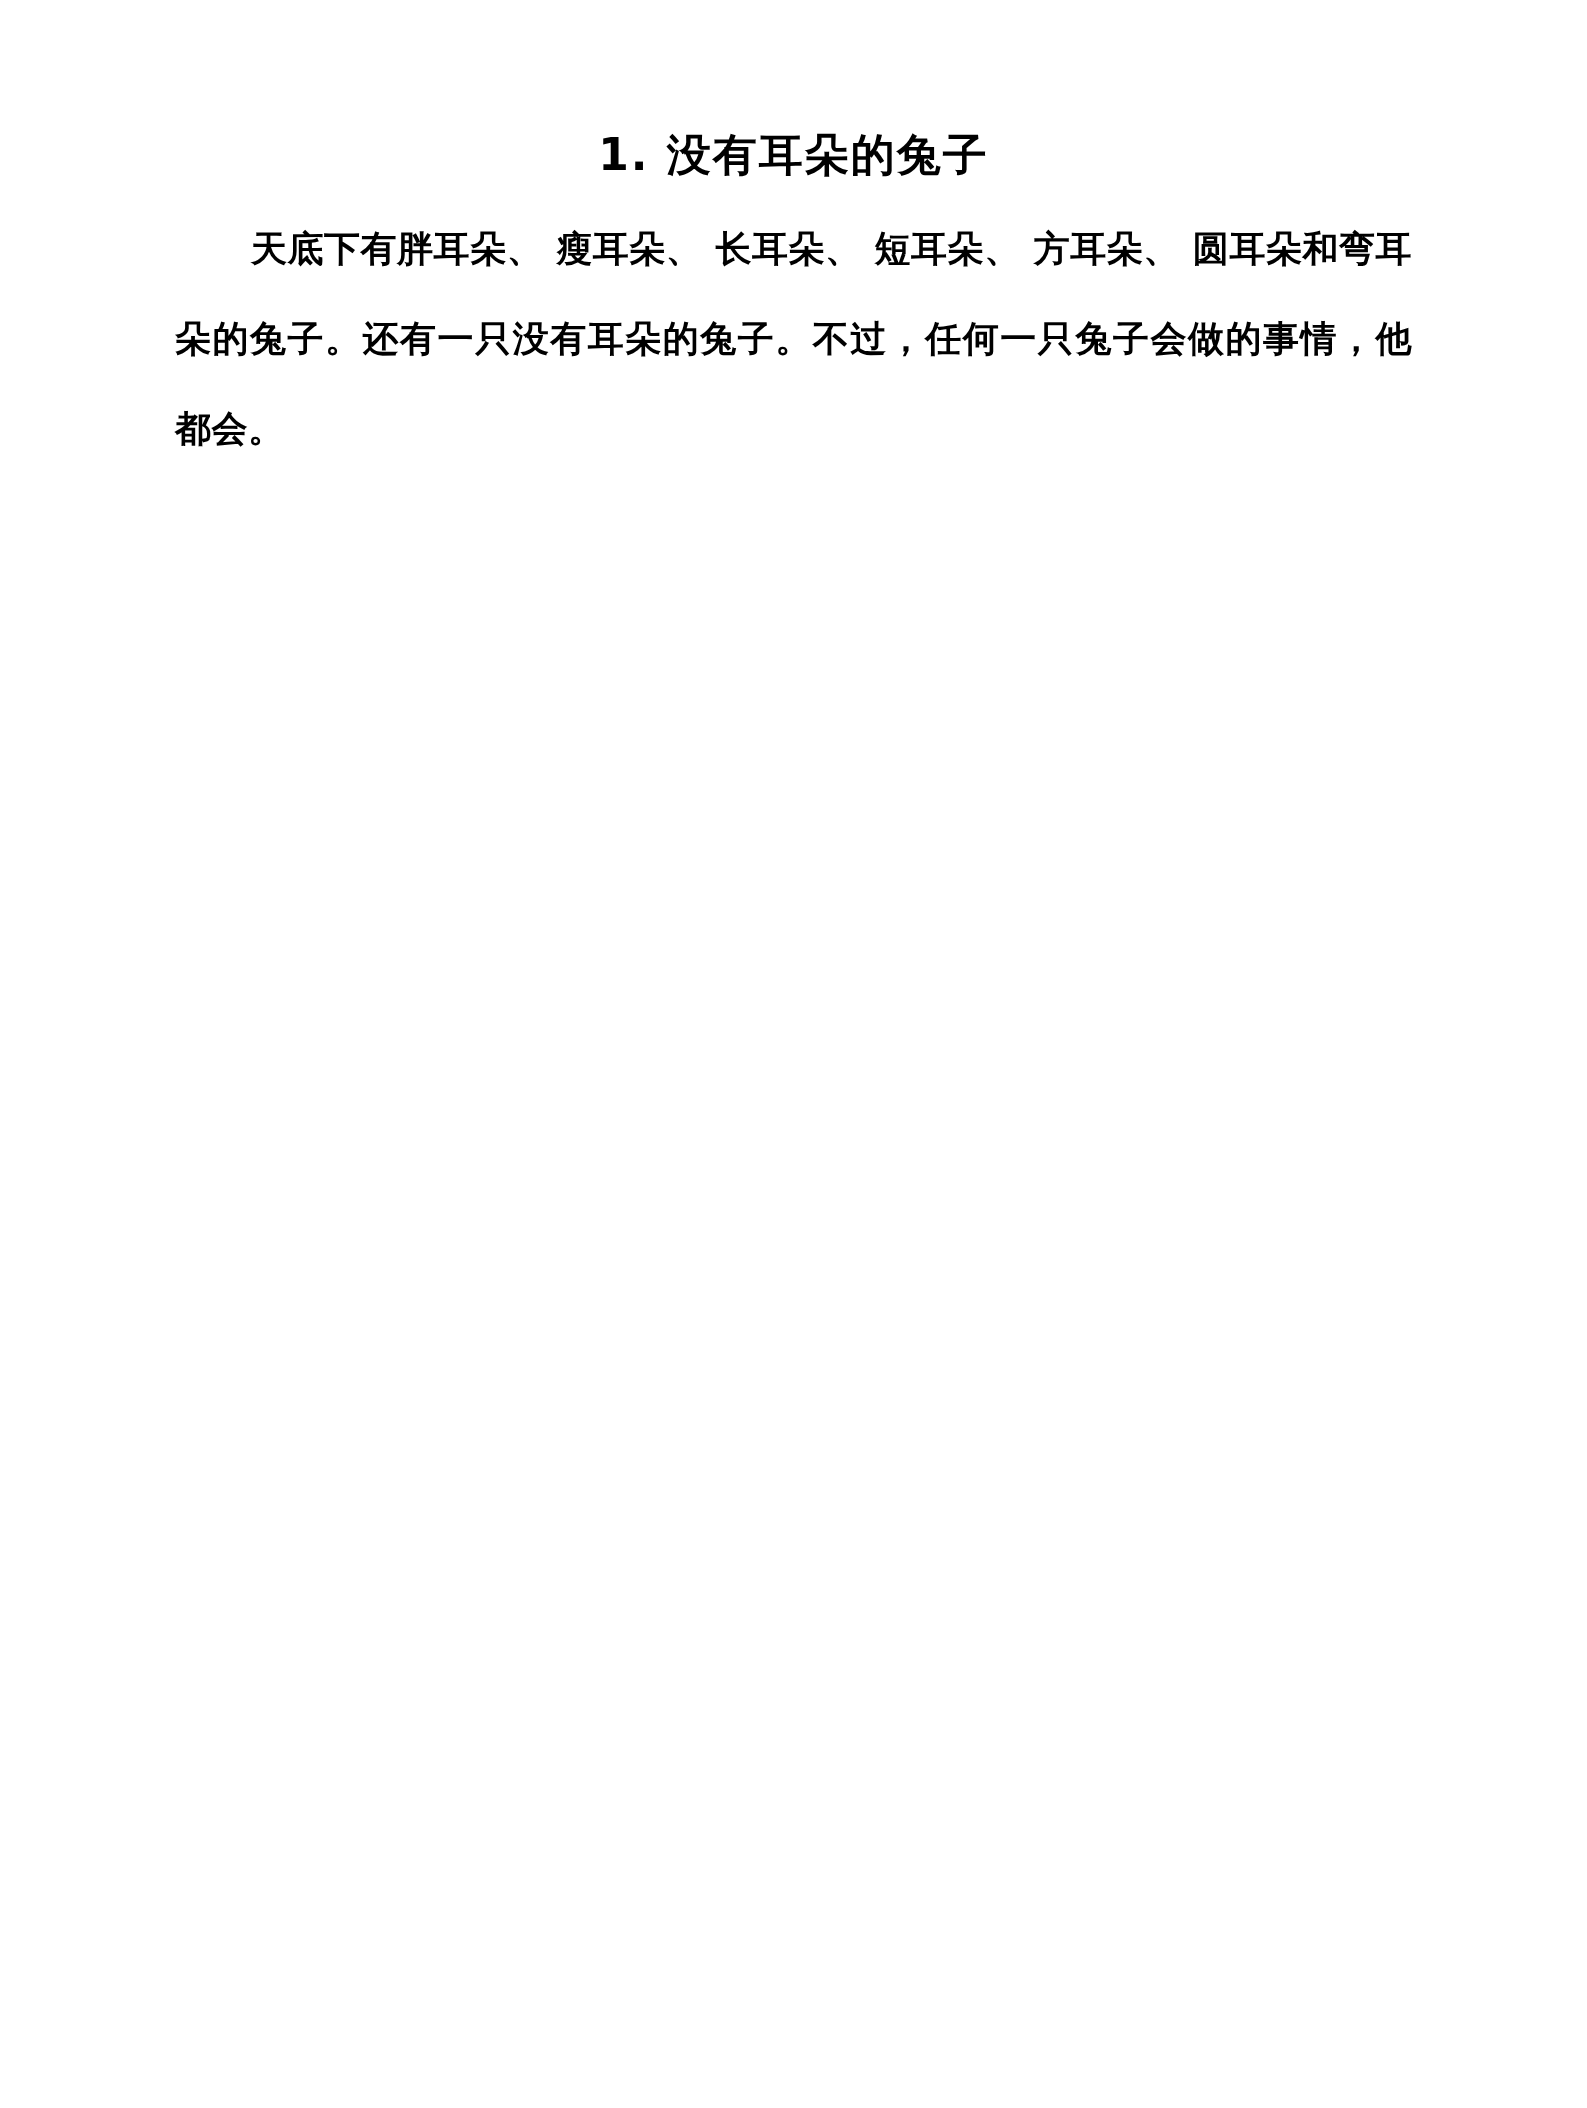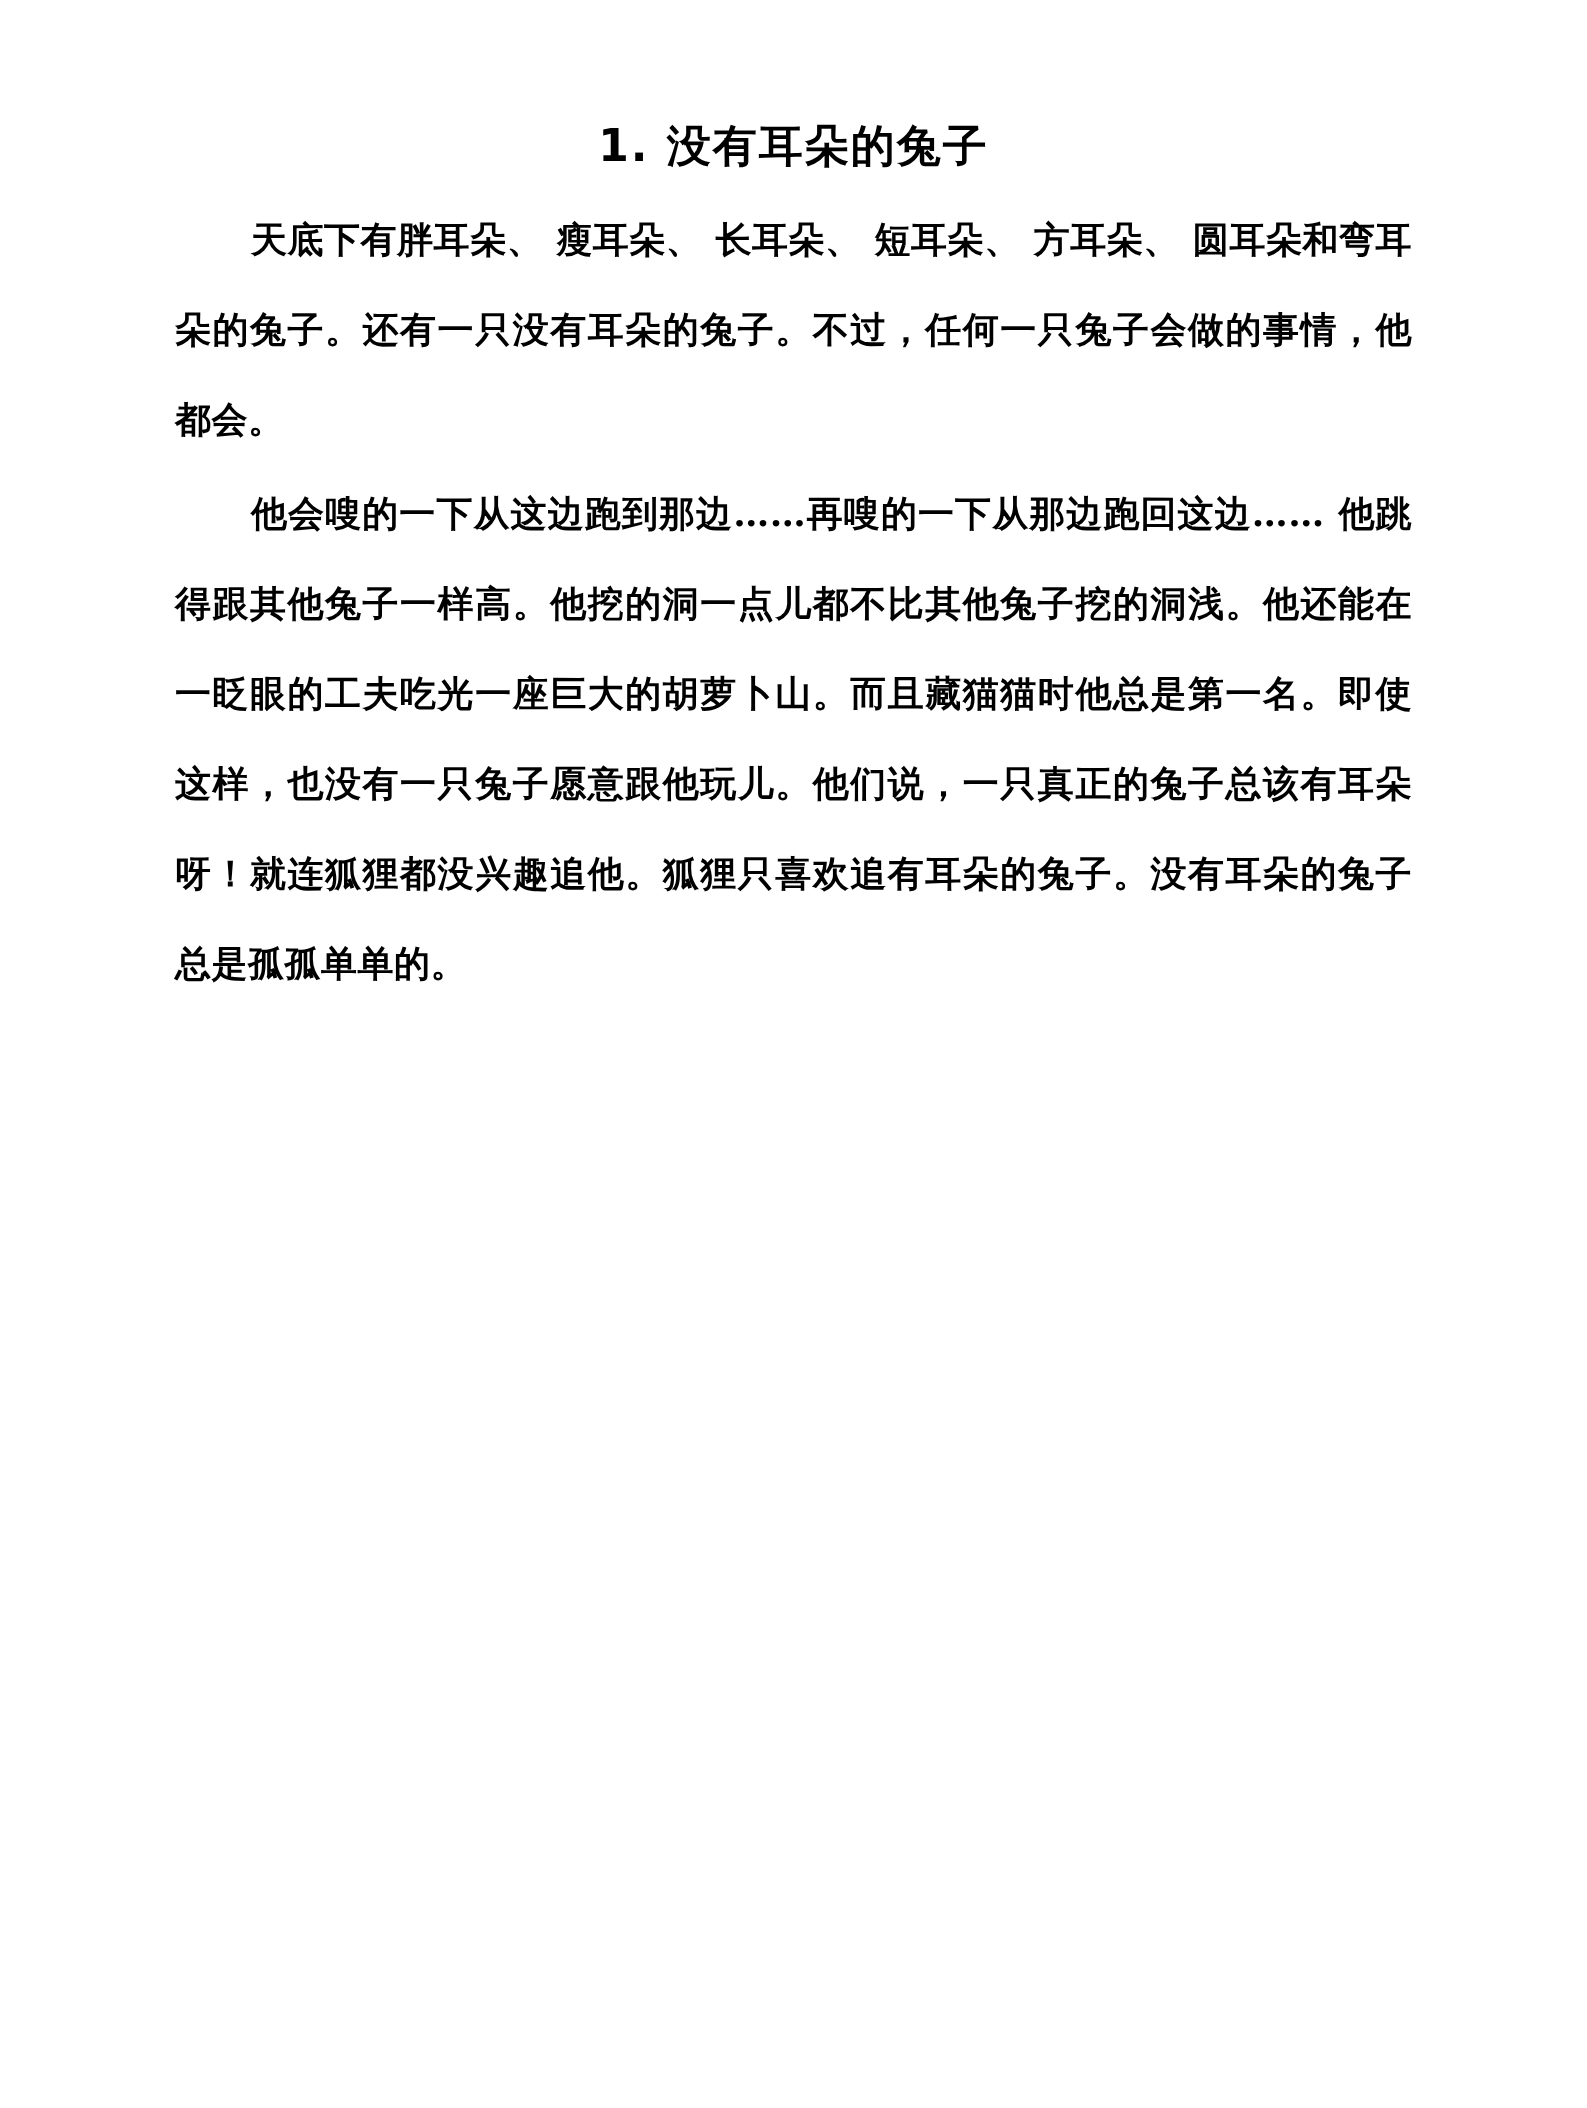--- a/index.html
+++ b/index.html
@@ -28,21 +28,21 @@
     padding: 112px 175px 60px 175px;
   }
   .doc-title {
     font-family: "DejaVu Sans", "Liberation Sans", sans-serif;
     font-weight: bold;
     font-size: 44px;
     line-height: 60px;
     text-align: center;
     color: #000000;
     letter-spacing: 2px;
-    margin: 4px 0 18px 0;
+    margin: 13px 0 18px 0;
     white-space: pre;
   }
   .body-block {
     color: #000000;
   }
   .para {
     font-family: "DejaVu Serif", "Liberation Serif", serif;
     font-size: 36px;
     line-height: 90px;
     color: #000000;
@@ -62,17 +62,16 @@
 </head>
 <body>
 
 <div id="page">
   <div id="sheet">
 
     <h1 class="doc-title">1. 没有耳朵的兔子</h1>
 
     <div class="body-block">
       <p class="para">天底下有胖耳朵、 瘦耳朵、 长耳朵、 短耳朵、 方耳朵、 圆耳朵和弯耳朵的兔子。还有一只没有耳朵的兔子。不过，任何一只兔子会做的事情，他都会。</p>
-      <p class="para p-gap">他会嗖的一下从这边跑到那边……再嗖的一下从那边跑回这边……  他跳得跟其他兔子一样高。他挖的洞一点儿都不比其他兔子挖的洞浅。他还能在一眨眼的工夫吃光一座巨大的胡萝卜山。而且藏猫猫时他总是第一名。即使这样，也没有一只兔子愿意跟他玩儿。他们说，一只真正的兔子总该有耳朵呀！就连狐狸都没兴趣追他。狐狸只喜欢追有耳朵的兔子。没有耳朵的兔子总是孤孤单单的。</p>
     </div>
 
   </div>
 </div>
 
 </body></html>

